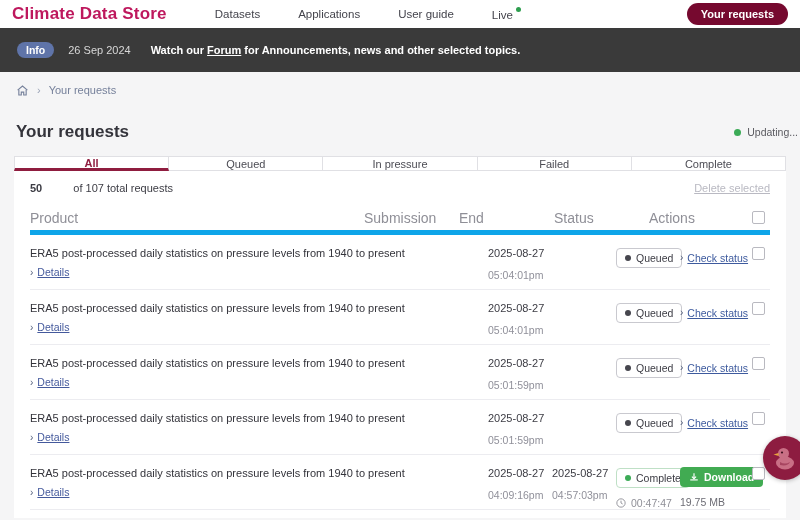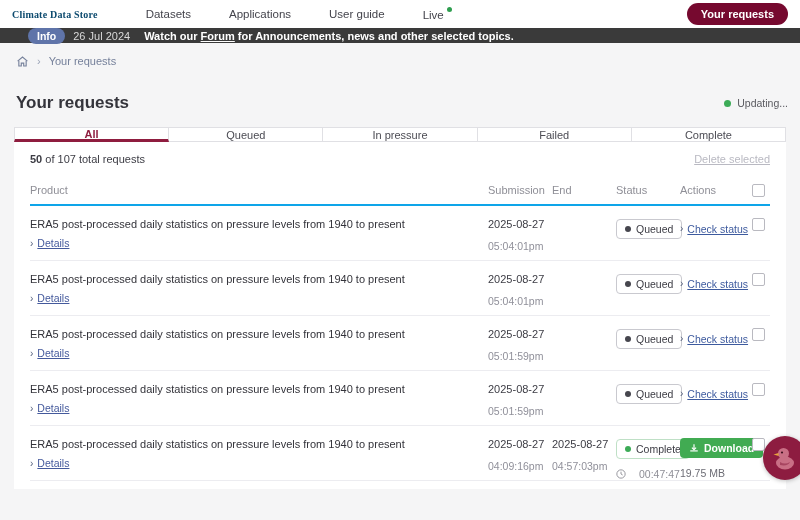--- a/index.html
+++ b/index.html
@@ -10,41 +10,41 @@
     color:#3c3c44;
     position:relative;
   }
 
   
   .top-header {
     height:28px; background:#ffffff;
     display:flex; align-items:center;
     padding:0 12px;
   }
-  .logo { font-size:10px; font-weight:bold; color:#0c4a6e; letter-spacing:.2px; cursor:pointer;font-family:Liberation Serif, serif; }
+  .logo { font-size:17px; font-weight:bold; color:#be185d; letter-spacing:.2px; cursor:pointer; }
   .main-nav { display:flex; align-items:center; margin-left:48px; gap:38px; }
   .nav-item { font-size:11.5px; color:#44444c; cursor:pointer; position:relative; }
   .live-dot {
     display:inline-block; width:5px; height:5px; border-radius:50%;
     background:#2e9e4f; margin-left:3px; vertical-align:7px;
   }
   .requests-btn {
     margin-left:auto;
     background:#76092f; color:#fff;
     font-size:11px; font-weight:bold;
     border:none; border-radius:12px;
     padding:5px 14px; cursor:pointer;
     font-family:"Liberation Sans", sans-serif;
   }
 
   
   .info-bar {
-    height:15px; background:#3a3a3a;
+    height:44px; background:#3a3a3a;
     display:flex; align-items:center;
-    padding:0 28px; gap:8px;
+    padding:0 17px; gap:14px;
   }
   .info-badge {
     background:#5f74a9; color:#fff;
     font-size:10.5px; font-weight:bold;
     border-radius:8px; padding:2px 9px;
   }
   .info-date { color:#d8d8d8; font-size:11px; }
   .info-msg { color:#ffffff; font-size:11px; font-weight:bold; margin-left:6px; }
   .info-msg a { color:#ffffff; text-decoration:underline; cursor:pointer; }
 
@@ -57,21 +57,21 @@
   .crumb-sep { color:#9aa3b6; font-size:11px; }
   .home-icon { cursor:pointer; display:flex; }
 
   
   .title-section {
     height:48px; display:flex; align-items:center;
     padding:0 16px; position:relative;
   }
   .page-title { font-size:17px; font-weight:bold; color:#34343b; }
   .updating {
-    position:absolute; right:12px; top:18px;
+    position:absolute; right:2px; top:18px;
     display:flex; align-items:center; gap:6px;
     font-size:10.5px; color:#5a5a60;
   }
   .updating-dot { width:7px; height:7px; border-radius:50%; background:#3cab57; }
 
   
   .tabs {
     display:flex; margin:0 14px;
   }
   .tab {
@@ -91,33 +91,34 @@
   .panel {
     background:#ffffff; margin:0 14px;
     min-height:347px;
     padding:0 16px;
   }
   .meta-row {
     height:34px; display:flex; align-items:center; justify-content:space-between;
     font-size:11px;
   }
   .count-strong { font-weight:bold; color:#3c3c44; }
-  .count-rest { color:#3c3c44; }
+  .count-rest { color:#3c3c44;padding-left:28px; }
   .delete-link { color:#b9b9c2; text-decoration:underline; cursor:pointer; font-size:11px; }
 
   .grid-row {
     display:grid;
     grid-template-columns:1fr 64px 64px 64px 72px 18px;
     column-gap:0;
     align-items:start;
   }
   .thead {
     height:30px; align-items:center;
-    font-size:11px; color:#8f8f97;
-    border-bottom:2px solid #0ea5e9;
+    font-size:14px; color:#8f8f97;
+    border-bottom:5px solid #0ea5e9;
+    gap:31px;
   }
   .trow {
     height:55px; border-bottom:1px solid #ececf0;
     padding-top:12px;
   }
   .product-title { font-size:11px; color:#33333a; padding-right:20px; }
   .details-link {
     margin-top:7px; font-size:10.5px; color:#44599c;
     display:inline-flex; align-items:center; gap:4px; cursor:pointer;
   }
@@ -131,21 +132,21 @@
     display:inline-flex; align-items:center; gap:5px;
     border:1px solid #c9c9cf; border-radius:4px;
     background:#fff; padding:3px 8px;
     font-size:10.5px; color:#3c3c44; cursor:default;
   }
   .status-badge .dot { width:6px; height:6px; border-radius:50%; background:#46464e; }
   .status-badge.complete { border-color:#bfe0c6; }
   .status-badge.complete .dot { background:#3cab57; }
   .duration {
     margin-top:9px; font-size:10.5px; color:#8f8f97;
-    display:flex; align-items:center; gap:13px;
+    display:flex; align-items:center; gap:5px;
   }
 
   .check-status {
     display:inline-flex; align-items:center; gap:4px;
     font-size:10.5px; color:#3d5a9e; cursor:pointer; margin-top:2px;
   }
   .check-status .chev { color:#55607e; font-size:10px; }
   .check-status .lbl { text-decoration:underline; }
 
   .download-btn {
@@ -181,21 +182,21 @@
     <span class="nav-item">Datasets</span>
     <span class="nav-item">Applications</span>
     <span class="nav-item">User guide</span>
     <span class="nav-item"><span>Live</span><span class="live-dot"></span></span>
   </div>
   <button class="requests-btn">Your requests</button>
 </div>
 
 <div class="info-bar">
   <span class="info-badge">Info</span>
-  <span class="info-date">26 Jul 2024</span>
+  <span class="info-date">26 Sep 2024</span>
   <span class="info-msg"><span>Watch our </span><a>Forum</a><span> for Announcements, news and other selected topics.</span></span>
 </div>
 
 <div class="breadcrumb">
   <span class="home-icon">
     <svg width="13" height="13" viewBox="0 0 16 16" fill="none" stroke="#76819b" stroke-width="1.4">
       <path d="M2 7.5 L8 2.5 L14 7.5"></path>
       <path d="M3.5 7 V13.5 H6.5 V10 H9.5 V13.5 H12.5 V7"></path>
     </svg>
   </span>

